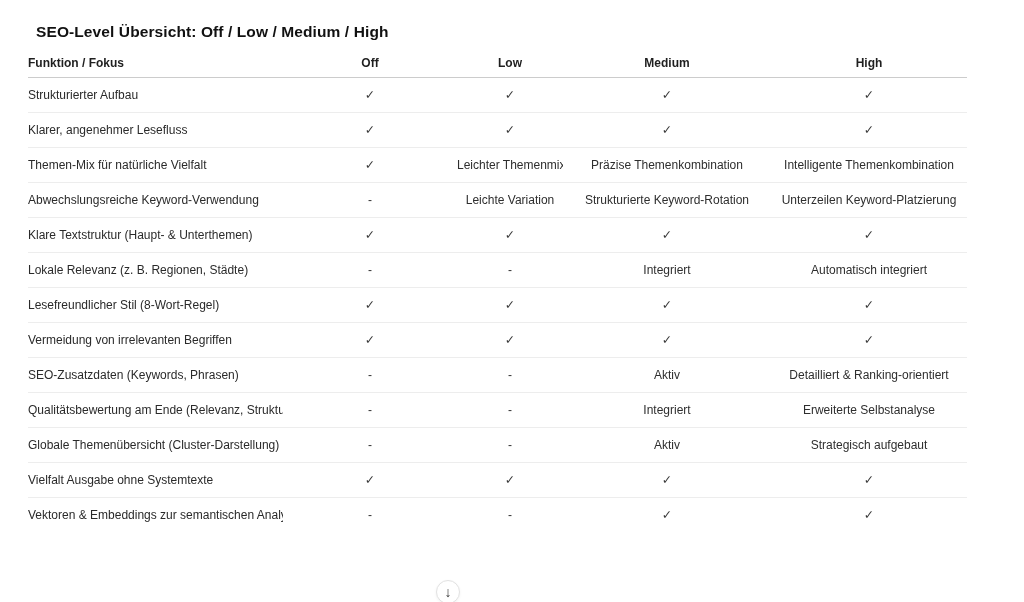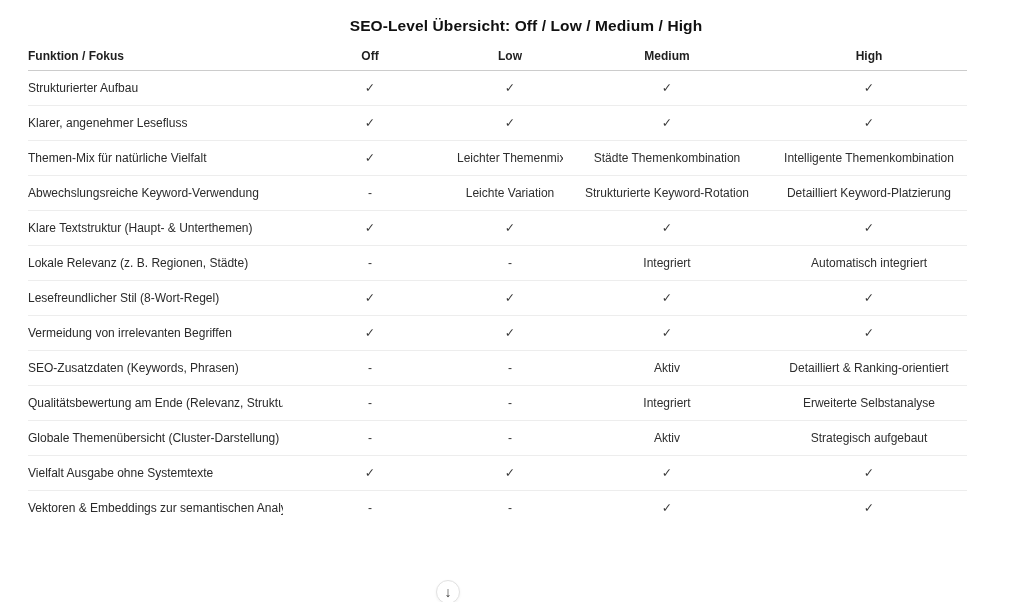--- a/index.html
+++ b/index.html
@@ -15,24 +15,23 @@
     position: relative;
     overflow: hidden;
   }
   .page {
     padding: 13px 0 0 28px;
   }
   .page-title {
     font-size: 15.5px;
     font-weight: 700;
     color: #111111;
-    margin: 2px;
+    margin: 8px;
     line-height: 21px;
     letter-spacing: 0.1px;
-    text-align: center;
   }
   table.seo-table {
     border-collapse: collapse;
     table-layout: fixed;
     width: 939px;
     margin-top: 7px;
   }
   col.c-label  { width: 255px; }
   col.c-off    { width: 174px; }
   col.c-low    { width: 106px; }
@@ -126,29 +125,29 @@
           <td class="row-label">Klarer, angenehmer Lesefluss</td>
           <td class="check">✓</td>
           <td class="check">✓</td>
           <td class="check">✓</td>
           <td class="check">✓</td>
         </tr>
         <tr>
           <td class="row-label">Themen-Mix für natürliche Vielfalt</td>
           <td class="check">✓</td>
           <td>Leichter Themenmix</td>
-          <td>Städte Themenkombination</td>
+          <td>Präzise Themenkombination</td>
           <td>Intelligente Themenkombination</td>
         </tr>
         <tr>
           <td class="row-label">Abwechslungsreiche Keyword-Verwendung</td>
           <td class="dash">-</td>
           <td>Leichte Variation</td>
           <td>Strukturierte Keyword-Rotation</td>
-          <td>Detailliert Keyword-Platzierung</td>
+          <td>Unterzeilen Keyword-Platzierung</td>
         </tr>
         <tr>
           <td class="row-label">Klare Textstruktur (Haupt- &amp; Unterthemen)</td>
           <td class="check">✓</td>
           <td class="check">✓</td>
           <td class="check">✓</td>
           <td class="check">✓</td>
         </tr>
         <tr>
           <td class="row-label">Lokale Relevanz (z. B. Regionen, Städte)</td>

